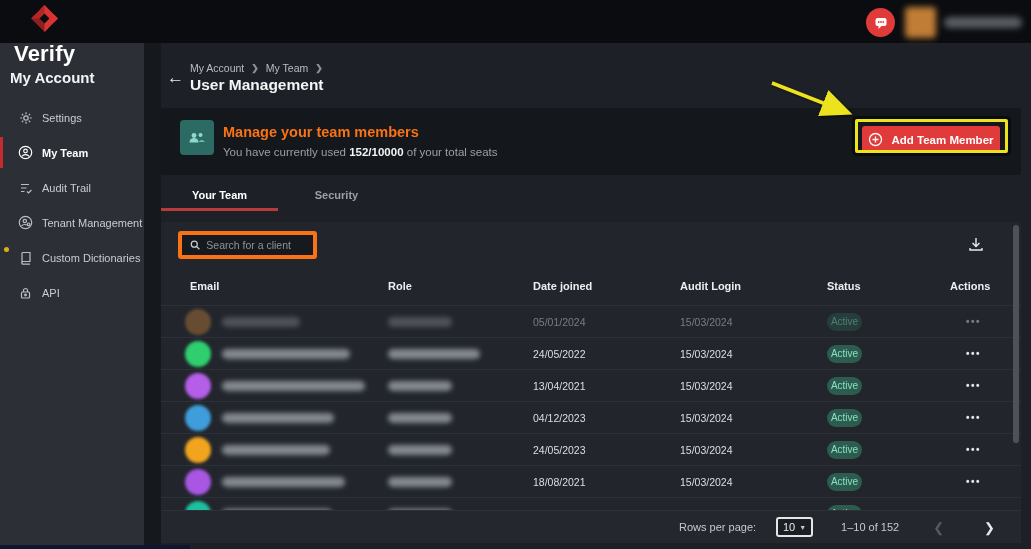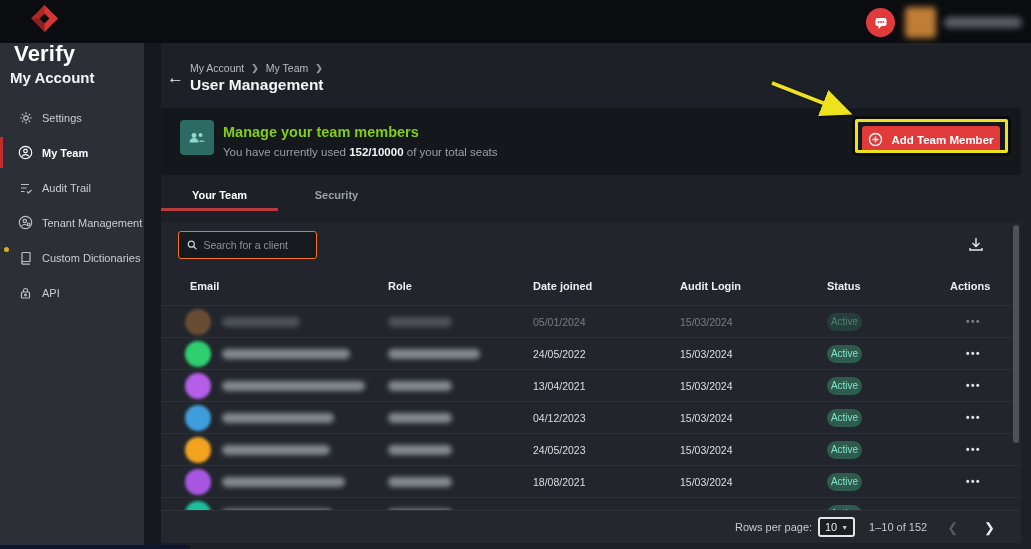--- a/index.html
+++ b/index.html
@@ -34,53 +34,53 @@
   .content { position:absolute; left:161px; top:43px; width:870px; height:506px; background:#1d2127; }
 
   .back-btn { position:absolute; left:6px; top:25px; color:#e7e9eb; font-size:17px; cursor:pointer; }
   .breadcrumb { position:absolute; left:29px; top:19px; display:flex; gap:7px; align-items:center; font-size:10.5px; color:#b9bdc2; }
   .breadcrumb .chev { color:#8d9196; font-size:9px; font-weight:bold; }
   .page-title { position:absolute; left:29px; top:33px; color:#f4f5f6; font-size:15.5px; font-weight:bold; }
 
   
   .banner { position:absolute; left:0px; top:65px; width:860px; height:67px; background:#14171b; border-radius:3px; }
   .banner-icon { position:absolute; left:19px; top:12px; width:34px; height:35px; border-radius:4px; background:#2c6b64; display:flex; align-items:center; justify-content:center; color:#8fd8cd; }
-  .banner-title { position:absolute; left:62px; top:16px; color:#84cc16; font-size:14.5px; font-weight:bold; }
+  .banner-title { position:absolute; left:62px; top:16px; color:#f97316; font-size:14.5px; font-weight:bold; }
   .banner-sub { position:absolute; left:62px; top:38px; font-size:11.5px; color:#9aa0a7; }
   .banner-sub b { color:#f2f4f5; }
   .add-btn { position:absolute; left:701px; top:18px; width:138px; height:27px; background:#e03a3a; border:none; border-radius:3px; color:#fff; font-size:11.5px; font-weight:bold; font-family:"Liberation Sans",sans-serif; display:flex; align-items:center; justify-content:center; gap:8px; cursor:pointer; }
 
   
   .tabs { position:absolute; left:0; top:139px; display:flex; }
   .tab { width:117px; height:29px; display:flex; align-items:center; justify-content:center; font-size:11px; color:#9aa0a7; font-weight:bold; border-bottom:3px solid transparent; cursor:pointer; }
   .tab.active { color:#ffffff; border-bottom-color:#b93a3a; }
 
   
   .card { position:absolute; left:0; top:179px; width:860px; height:321px; background:#22262c; border-radius:2px; }
   .toolbar { position:relative; height:44px; }
-  .search-box { position:absolute; left:17px; top:9px; width:139px; height:28px; background:#161a1f; border:1px solid #f97316; border-radius:3px; display:flex; align-items:center; padding:0 8px; gap:6px; }
+  .search-box { position:absolute; left:17px; top:9px; width:139px; height:28px; background:#161a1f; border:4px solid #f97316; border-radius:3px; display:flex; align-items:center; padding:0 8px; gap:6px; }
   .search-box input { background:transparent; border:none; outline:none; color:#c9cdd2; font-size:10.5px; width:100%; font-family:"Liberation Sans",sans-serif; }
   .search-box input::placeholder { color:#8d939a; }
   .export-btn { position:absolute; right:36px; top:13px; width:18px; height:18px; color:#e8eaec; cursor:pointer; }
 
   .t-grid { display:grid; grid-template-columns:203px 145px 147px 147px 123px 71px; padding-left:24px; align-items:center; }
   .t-head { height:39px; font-size:11px; font-weight:bold; color:#eceef0; }
   .t-head .c-email { padding-left:5px; }
   .rows { height:205px; overflow:hidden; }
   .t-row { height:32px; border-top:1px solid #2c3037; font-size:10.5px; color:#dcdfe2; }
   .t-row.dimmed > * { opacity:.45; }
   .cell-email { display:flex; align-items:center; gap:11px; }
   .avatar { width:26px; height:26px; border-radius:50%; filter:blur(1.5px); flex:none; }
   .blob { height:10px; border-radius:5px; background:#9ba1a8; filter:blur(2.5px); opacity:.8; }
   .badge { width:35px; height:18px; border-radius:9px; background:#2d5b4e; color:#82e3c4; font-size:10px; display:flex; align-items:center; justify-content:center; }
   .dots { padding-left:16px; color:#e4e6e9; font-size:10px; letter-spacing:1.5px; font-weight:bold; cursor:pointer; }
   .scroll-thumb { position:absolute; right:2px; top:3px; width:6px; height:218px; border-radius:3px; background:#4d525a; }
 
   
-  .pager { position:absolute; left:0; bottom:0; width:860px; height:33px; background:#24282e; border-top:1px solid #2e3238; display:flex; align-items:center; justify-content:flex-end; gap:14px; padding-right:20px; font-size:11px; color:#c6cacf; }
+  .pager { position:absolute; left:0; bottom:0; width:860px; height:33px; background:#24282e; border-top:1px solid #2e3238; display:flex; align-items:center; justify-content:flex-end; gap:28px; padding-right:20px; font-size:11px; color:#c6cacf; }
   .pp-select { width:37px; height:20px; background:#1b1f24; border:2px solid #e5e5e5; border-radius:3px; display:flex; align-items:center; justify-content:center; gap:4px; color:#e8eaec; cursor:pointer; margin-left:-8px; }
   .pp-select .caret { font-size:7px; color:#c6cacf; }
   .pg-chev { font-size:13px; cursor:pointer; padding:0 6px; }
   .pg-chev.disabled { color:#565b62; }
   .pg-chev.next { color:#e8eaec; }
 
   
   .annot-box { position:absolute; left:855px; top:119px; width:153px; height:34px; border:3px solid #ece31e; border-radius:2px; box-shadow:0 0 0 3px rgba(0,0,0,.5); z-index:9; pointer-events:none; }
   .annot-svg { position:absolute; left:0; top:0; z-index:9; pointer-events:none; }
 

